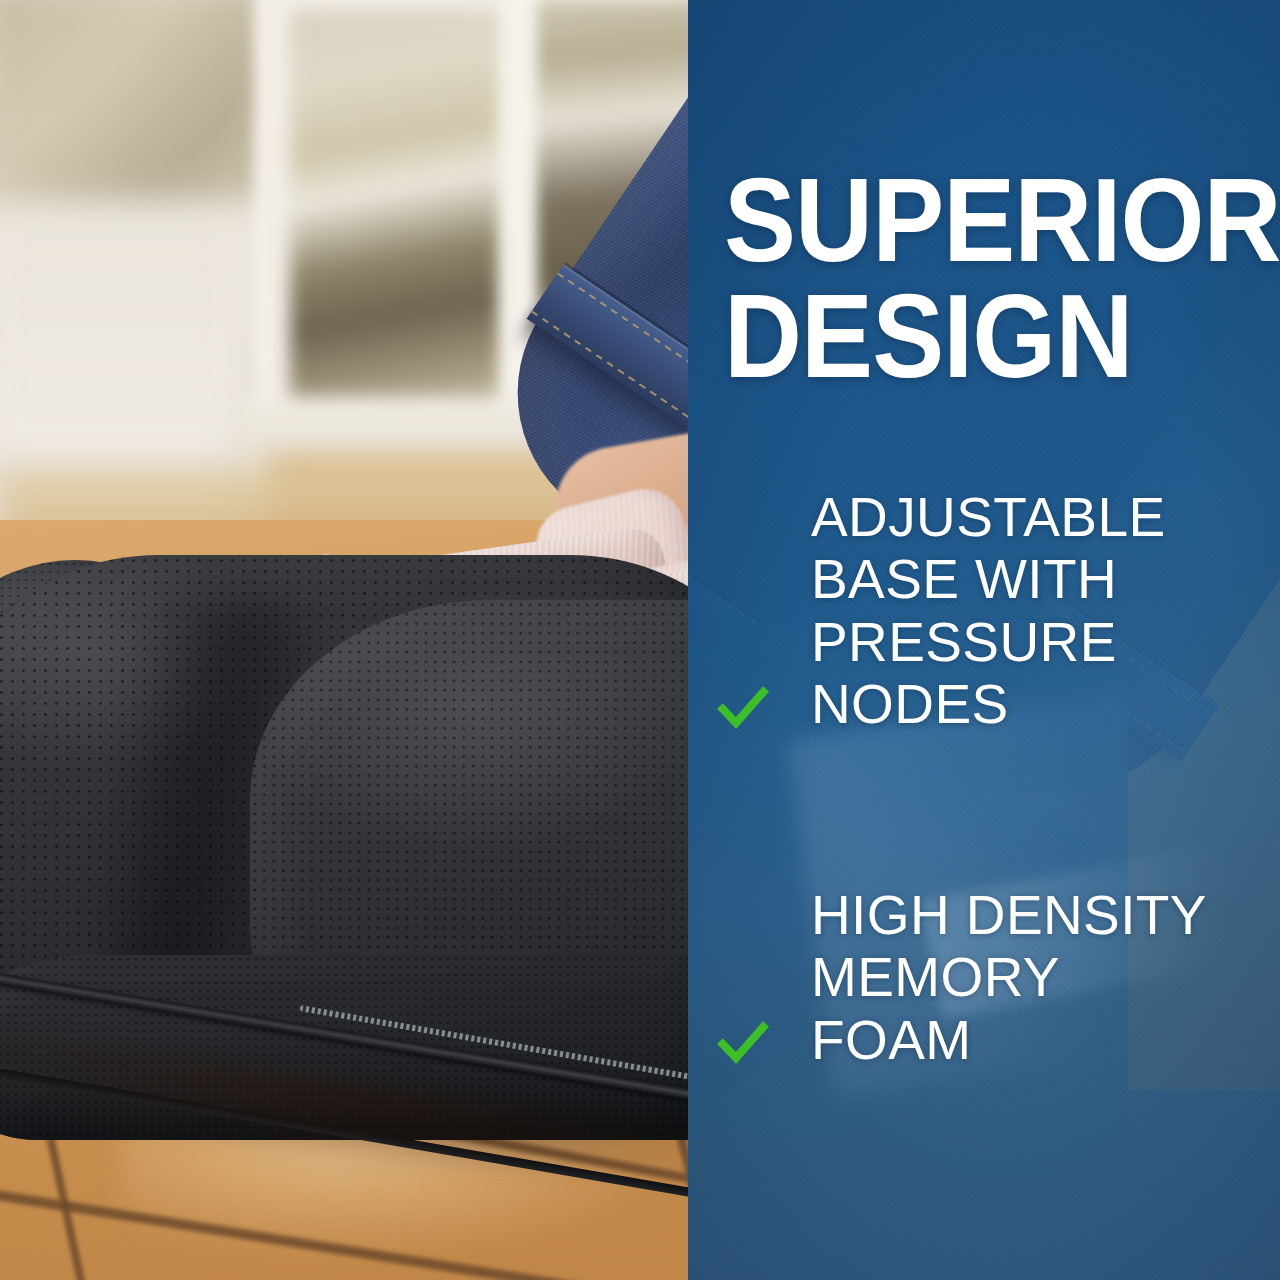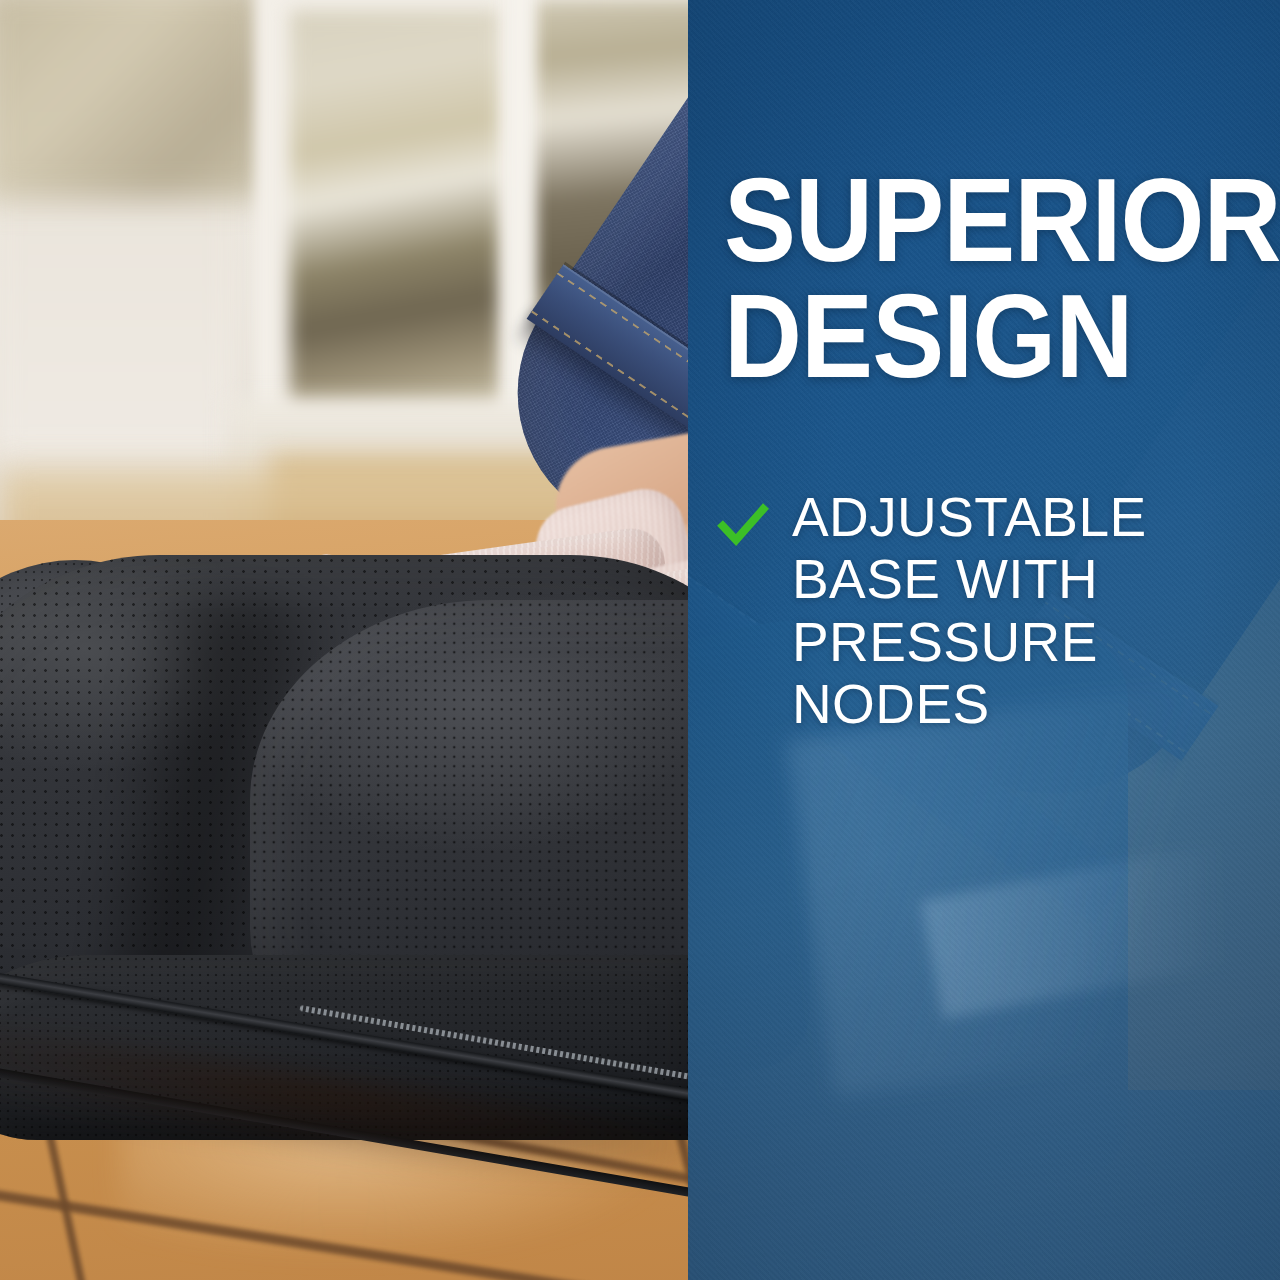--- a/index.html
+++ b/index.html
@@ -351,21 +351,21 @@
     transform:scaleX(.915);
     transform-origin:left top;
     text-shadow:0 2px 10px rgba(4,26,48,.38);
   }
   .headline .ln{display:block;}
 
   .bullets{
     position:absolute;left:26px;top:486px;width:560px;
   }
   .bullet{
-    display:flex;align-items:flex-start;gap:20px;
+    display:flex;align-items:flex-end;gap:39px;
     margin-bottom:0;
   }
   .bullet.b2{margin-top:148px;}
   .check-icon{
     flex:0 0 auto;width:58px;height:56px;margin-top:11px;
   }
   .check-icon svg{display:block;width:58px;height:56px;}
   .bullet-text{
     color:#ffffff;
     font-family:"Liberation Sans Narrow","Liberation Sans","DejaVu Sans",sans-serif;
@@ -486,17 +486,25 @@
 
       <div class="bullet b1">
         <span class="check-icon">
           <svg viewBox="0 0 58 56" aria-hidden="true">
             <path d="M6 26 L22 43 L52 9" fill="none" stroke="#3cbf27" stroke-width="8" stroke-linecap="butt" stroke-linejoin="miter"></path>
           </svg>
         </span>
         <span class="bullet-text">ADJUSTABLE BASE WITH PRESSURE NODES</span>
       </div>
 
+      <div class="bullet b2">
+        <span class="check-icon">
+          <svg viewBox="0 0 58 56" aria-hidden="true">
+            <path d="M6 26 L22 43 L52 9" fill="none" stroke="#3cbf27" stroke-width="8" stroke-linecap="butt" stroke-linejoin="miter"></path>
+          </svg>
+        </span>
+        <span class="bullet-text">HIGH DENSITY MEMORY FOAM</span>
+      </div>
 
     </div>
   </div>
 
 </div>
 
 </body></html>

